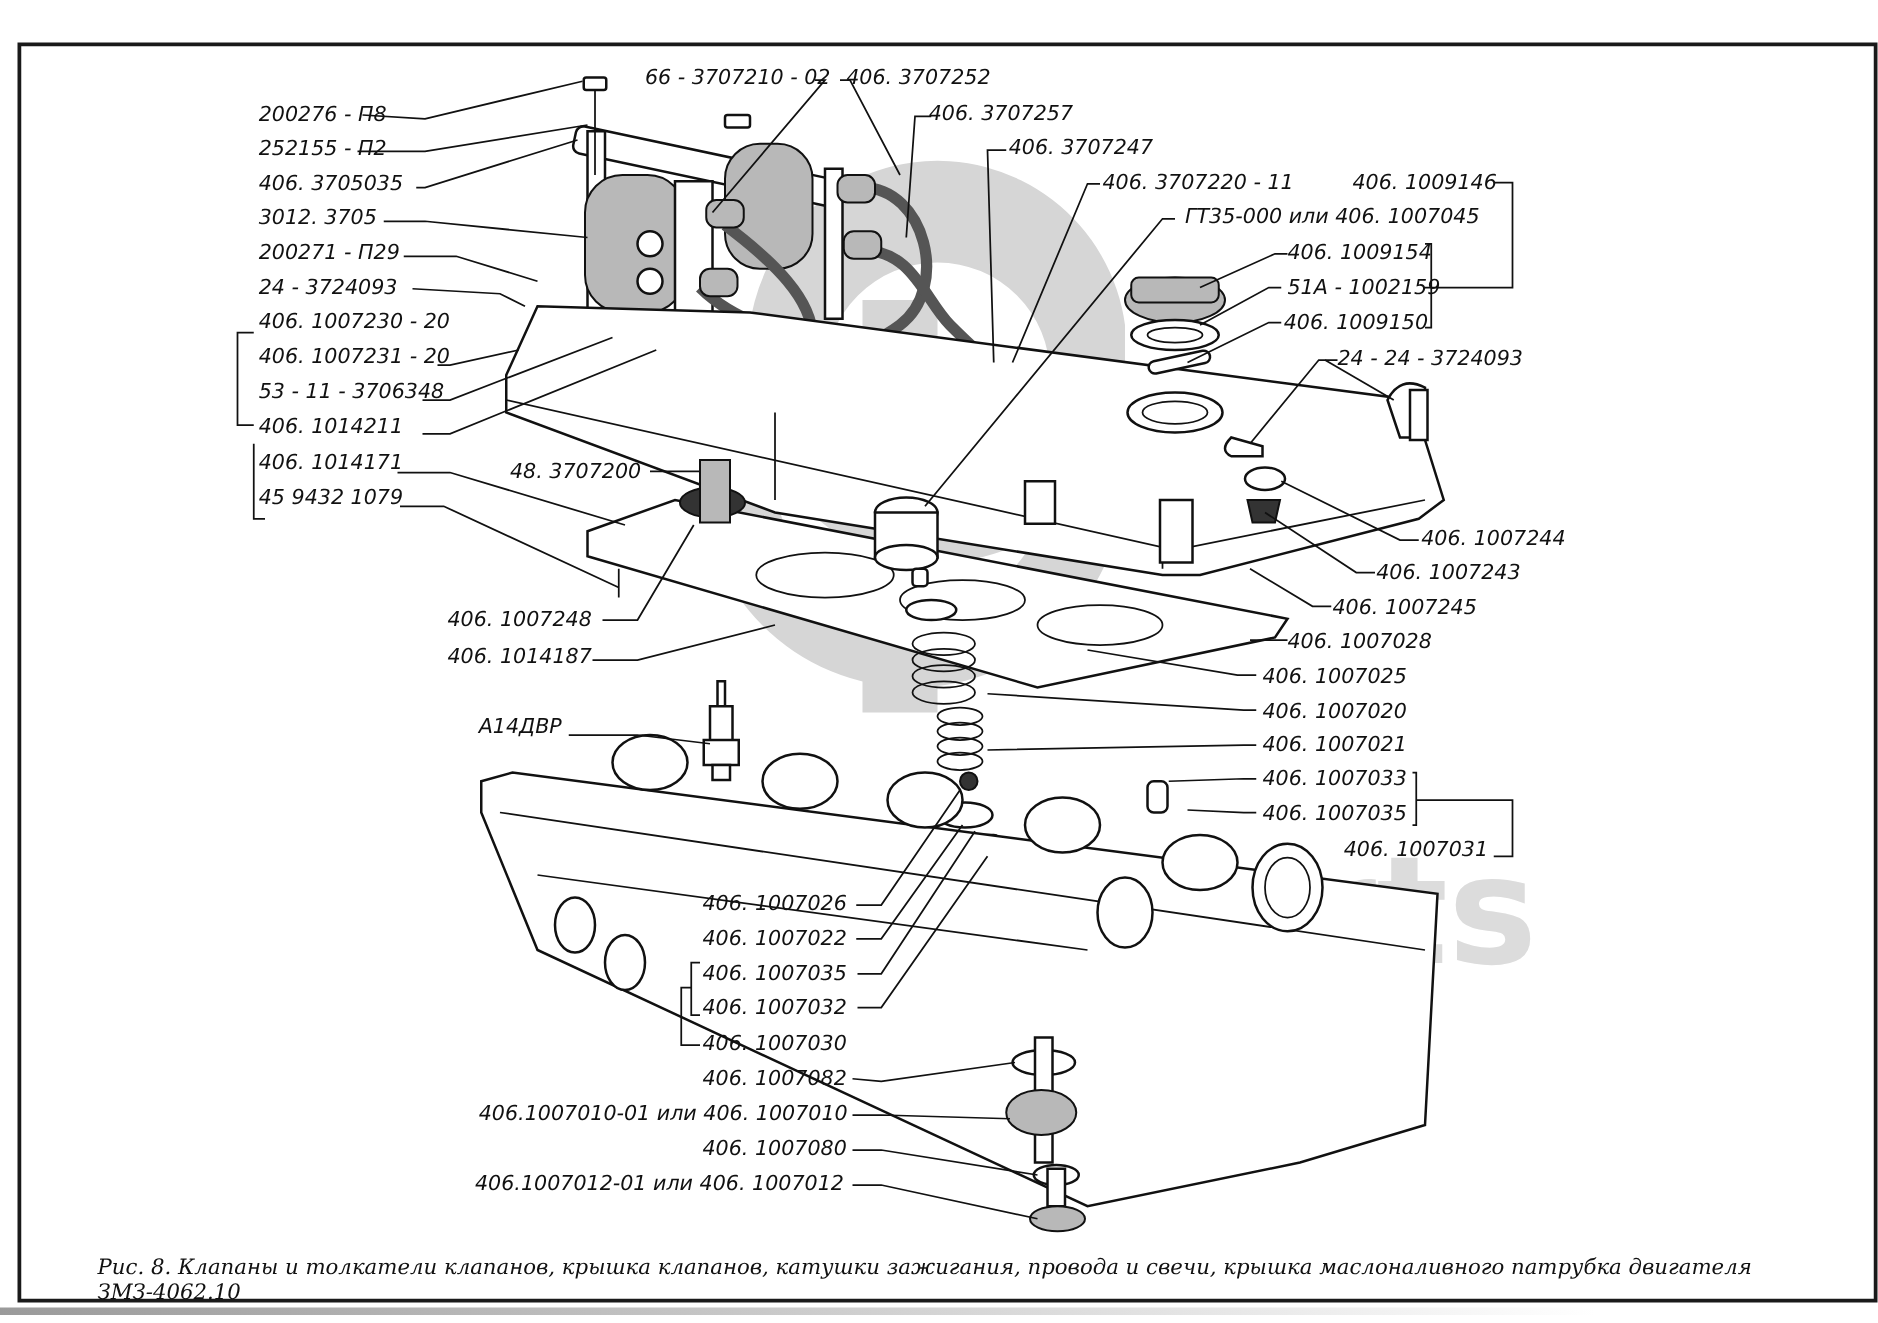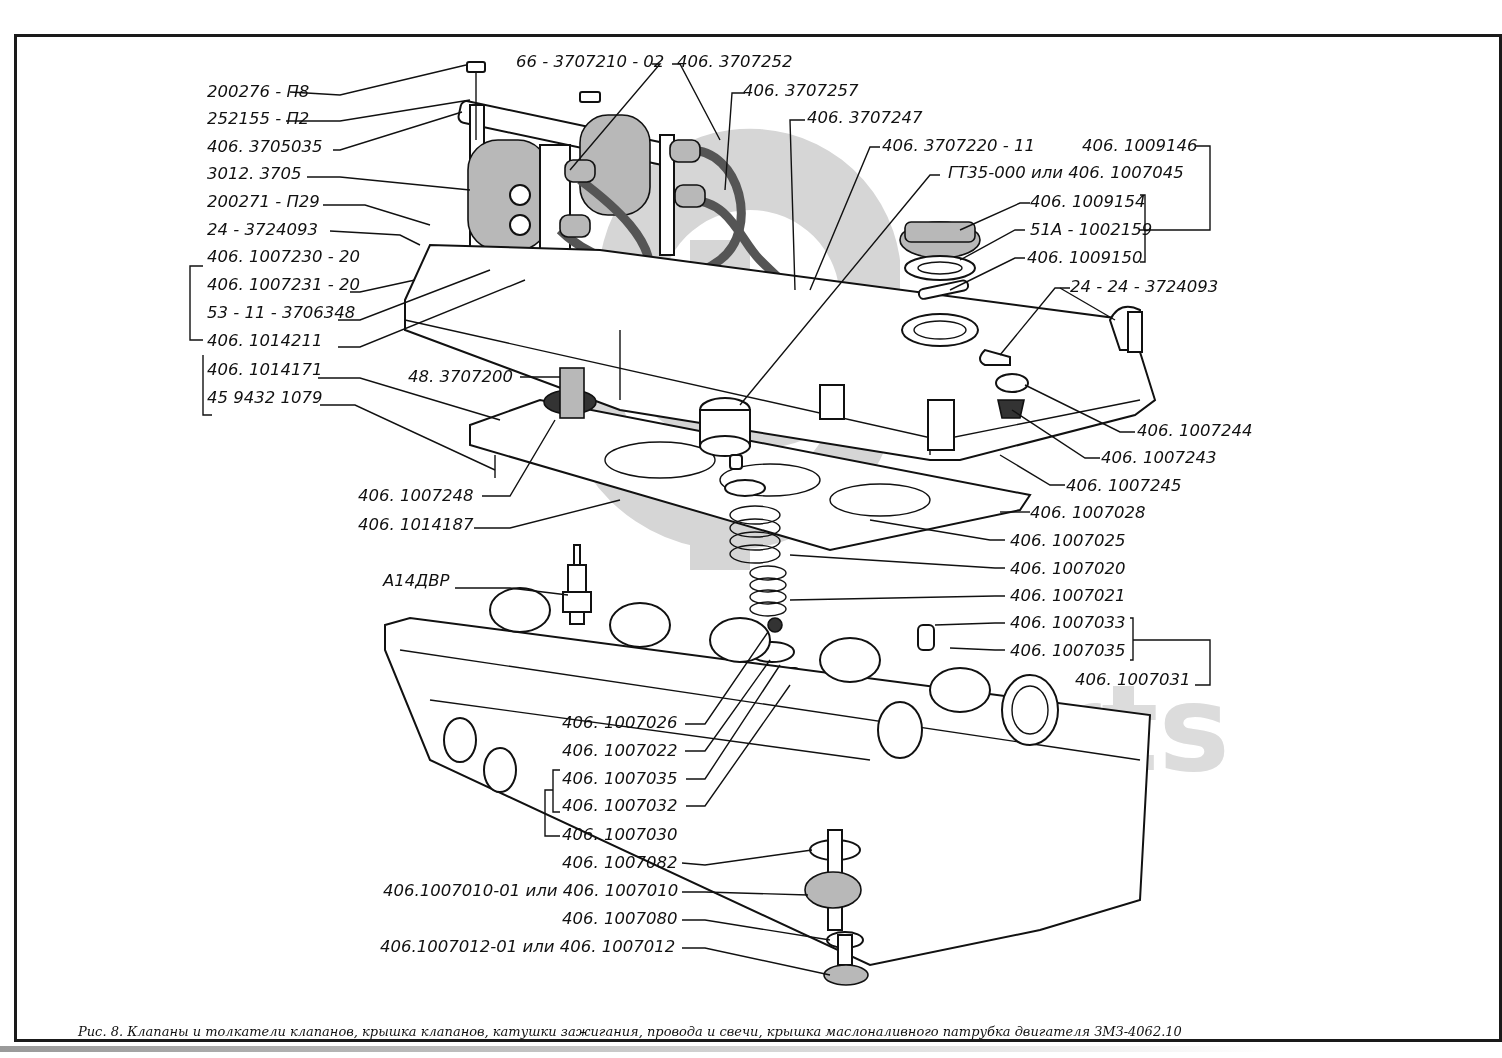--- a/index.html
+++ b/index.html
@@ -13,21 +13,21 @@
   svg#diagram { position:absolute; left:0; top:0; width:1502px; height:1058px; }
   .lbl { font-family:"DejaVu Sans", sans-serif; font-style:italic; font-size:16.5px; fill:#111; }
   .lead { stroke:#111; stroke-width:1.4; fill:none; }
   .part { stroke:#111; stroke-width:2; fill:#fff; }
   .part-thin { stroke:#111; stroke-width:1.4; fill:none; }
   .shade { stroke:#111; stroke-width:1.6; fill:#b8b8b8; }
   .dark { stroke:#111; stroke-width:1.6; fill:#333; }
   .wm { fill:#d6d6d6; }
   .wm-text { font-family:"DejaVu Sans", sans-serif; font-weight:bold; font-size:120px; fill:#dcdcdc; }
   #caption { position:absolute; left:78px; top:1004px; width:1400px;
-             font-family:"DejaVu Serif", serif; font-style:italic; font-size:13px; color:#111;margin-top:20px; }
+             font-family:"DejaVu Serif", serif; font-style:italic; font-size:17px; color:#111; }
 </style>
 </head>
 <body>
 
 <div id="frame"></div>
 <div id="bottom-shadow"></div>
 
 <svg id="diagram" viewBox="0 0 1502 1058">
 
   <g>

